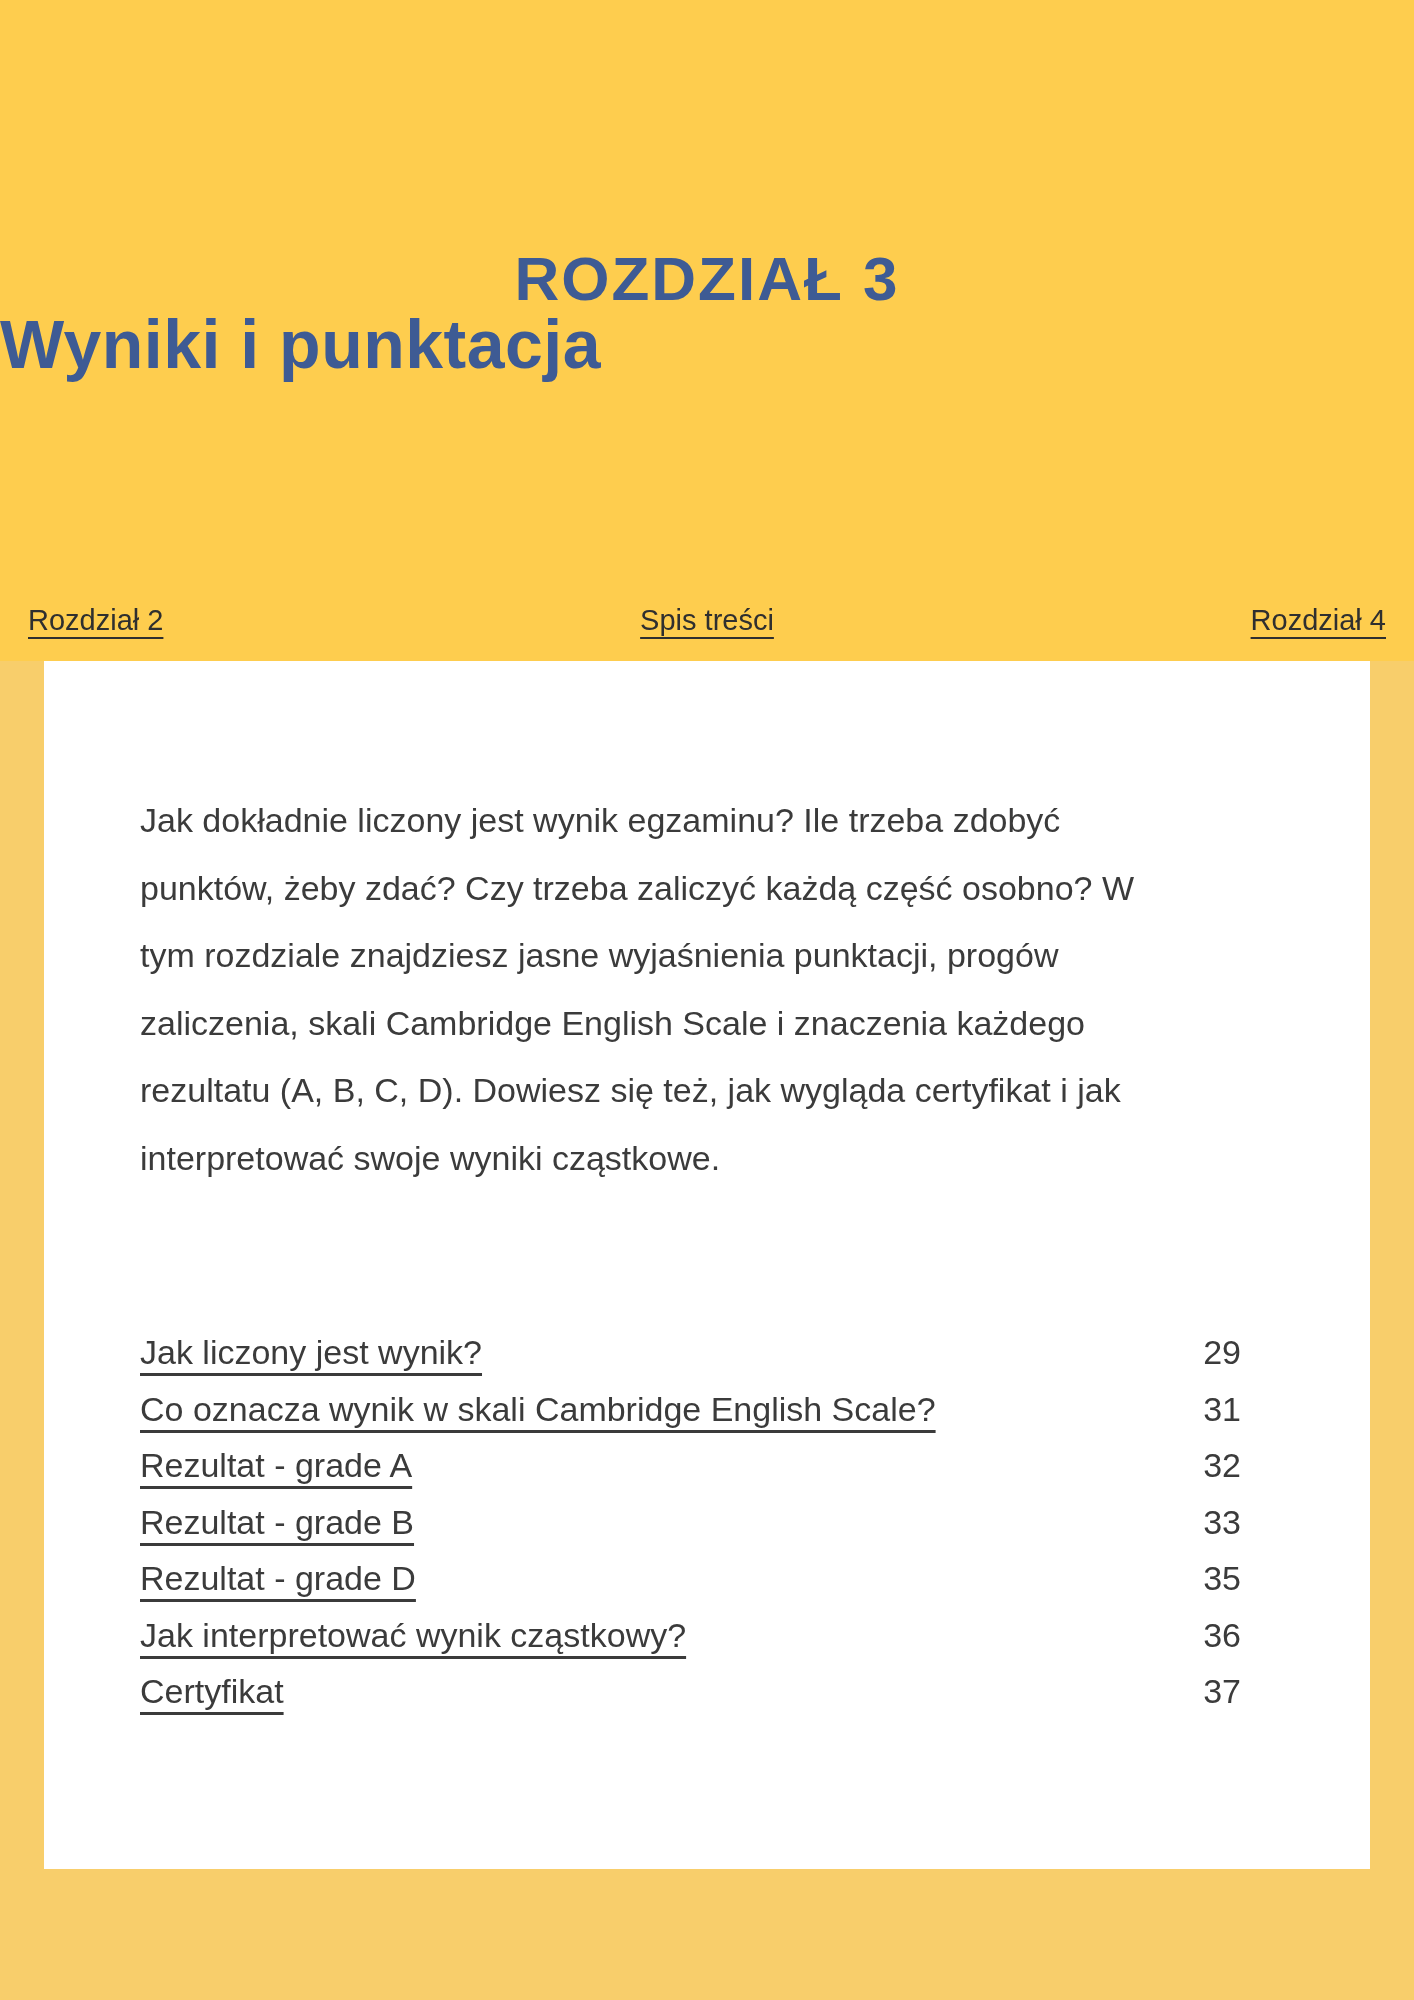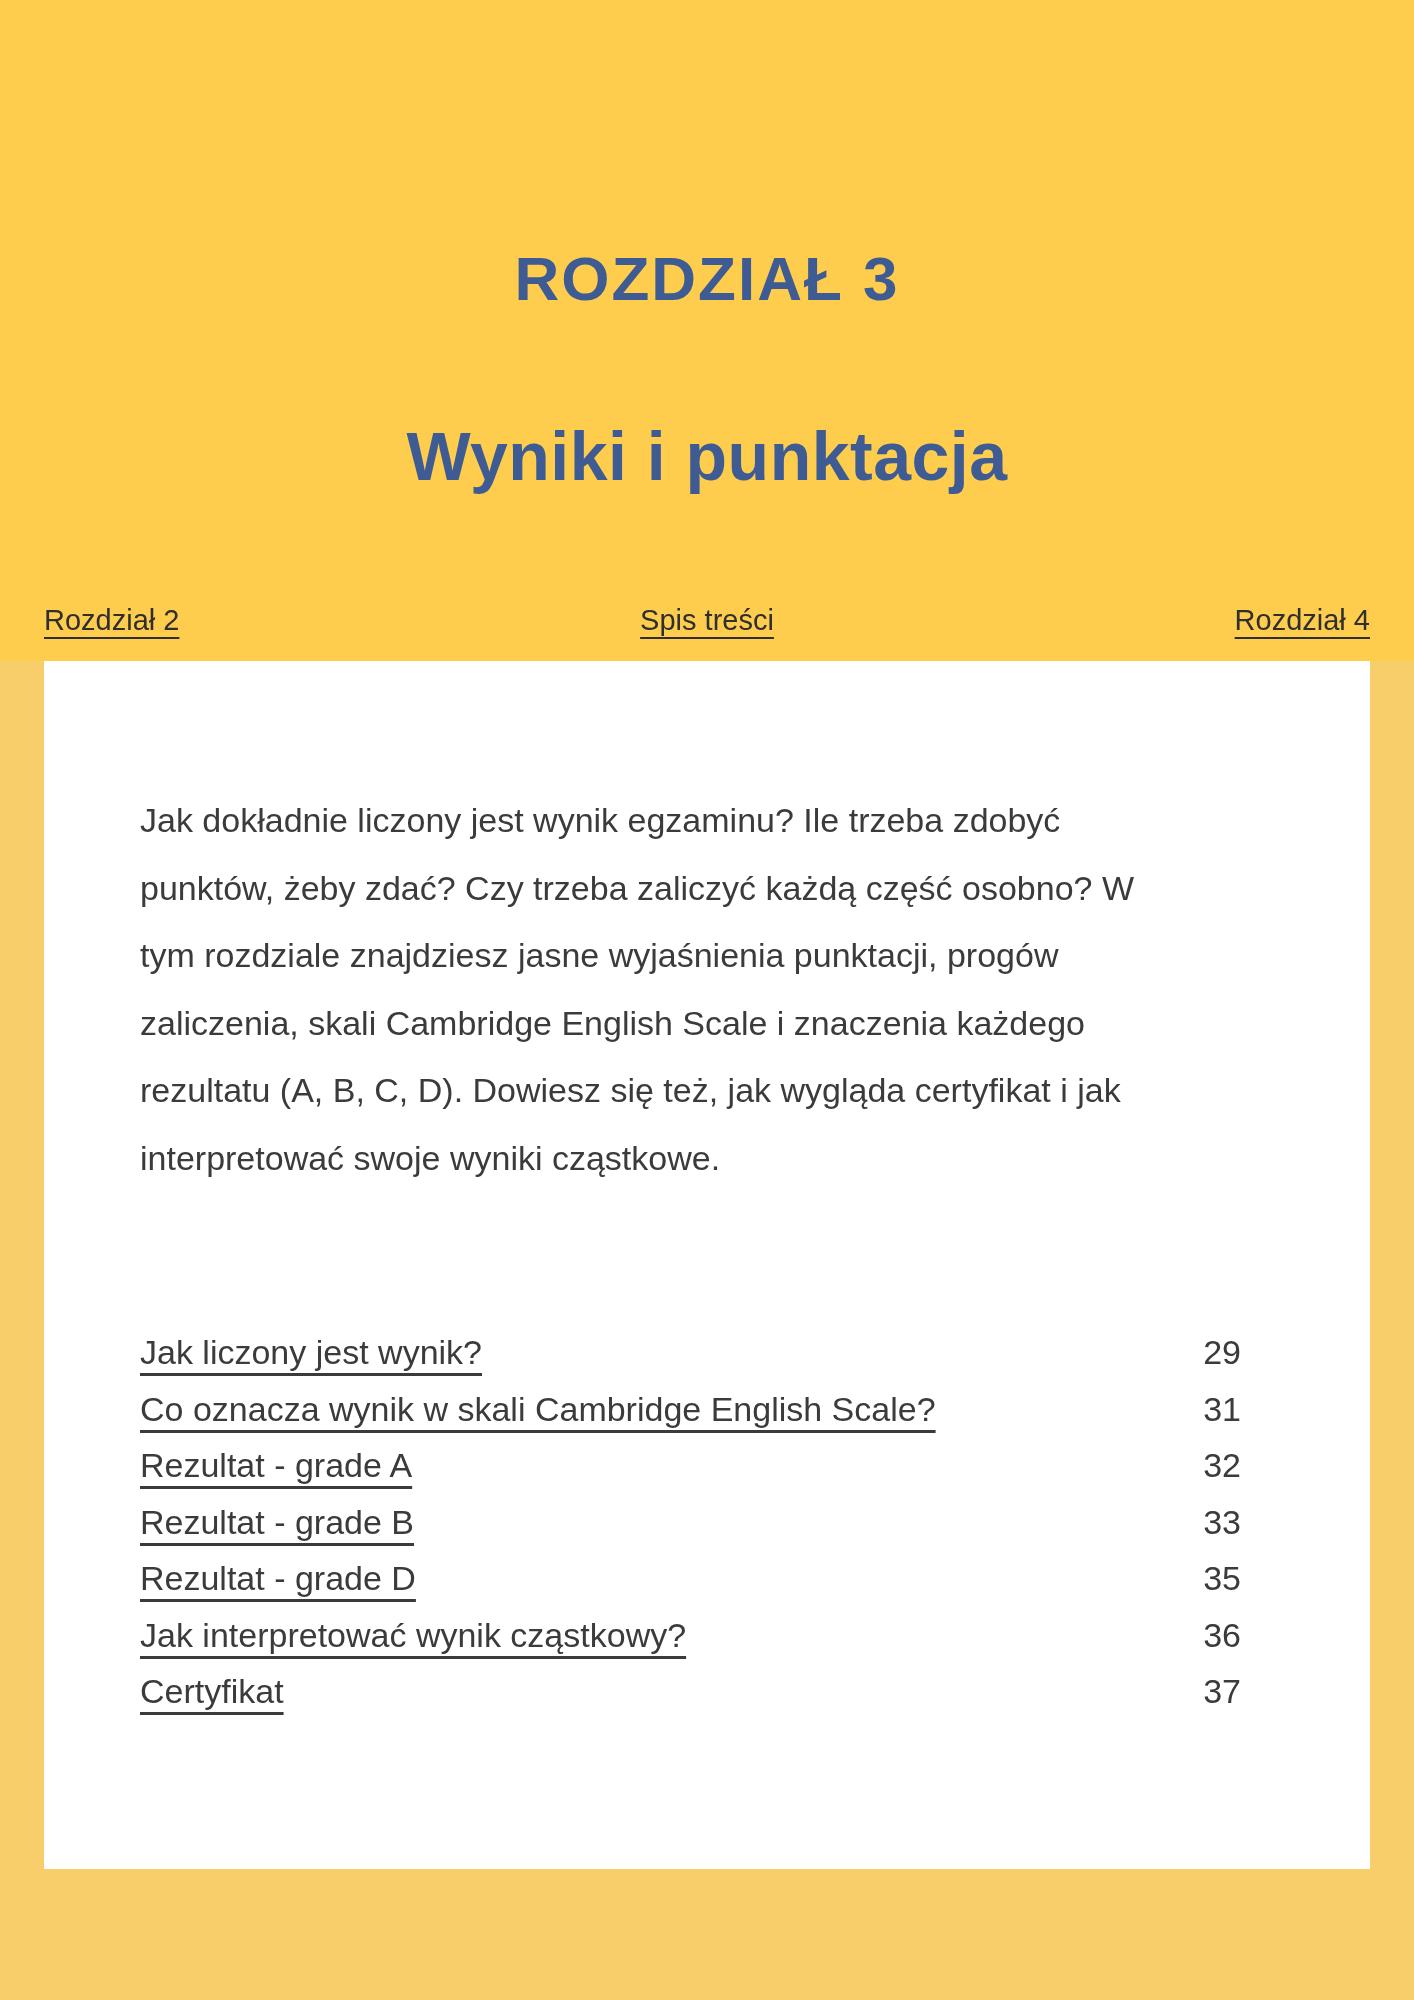--- a/index.html
+++ b/index.html
@@ -26,38 +26,37 @@
     padding-top: 248px;
     text-align: center;
     font-size: 62px;
     line-height: 1;
     font-weight: 800;
     letter-spacing: 2px;
     color: #3e5b94;
   }
 
   .page-title {
-    margin-top: 112px;
-    text-align: center;
+    text-align: left;
     font-size: 68px;
     line-height: 1;
     font-weight: 800;
     letter-spacing: 0.5px;
     color: #3e5b94;
   }
 
   .chapter-nav {
     position: absolute;
     left: 0;
     right: 0;
     bottom: 24px;
     display: flex;
     justify-content: space-between;
     align-items: baseline;
-    padding: 0 44px;
+    padding: 0 28px;
   }
 
   .chapter-nav a {
     font-size: 29px;
     color: #2f2f2f;
     text-decoration: underline;
     text-decoration-thickness: 2px;
     text-underline-offset: 7px;
     cursor: pointer;
   }

